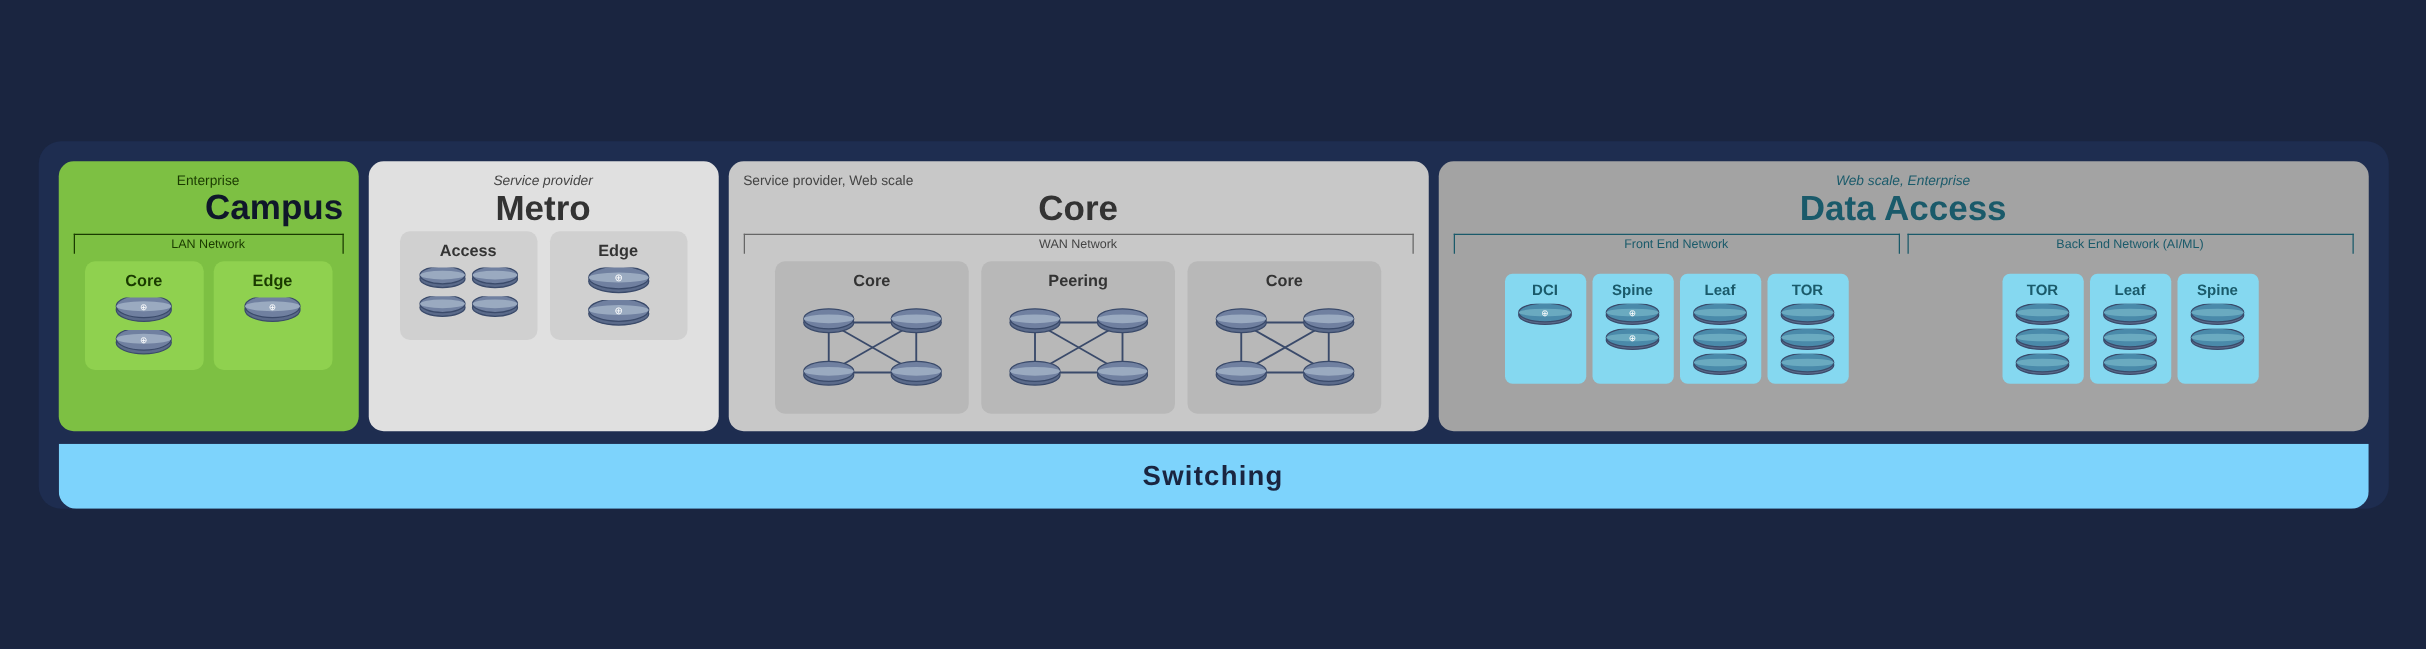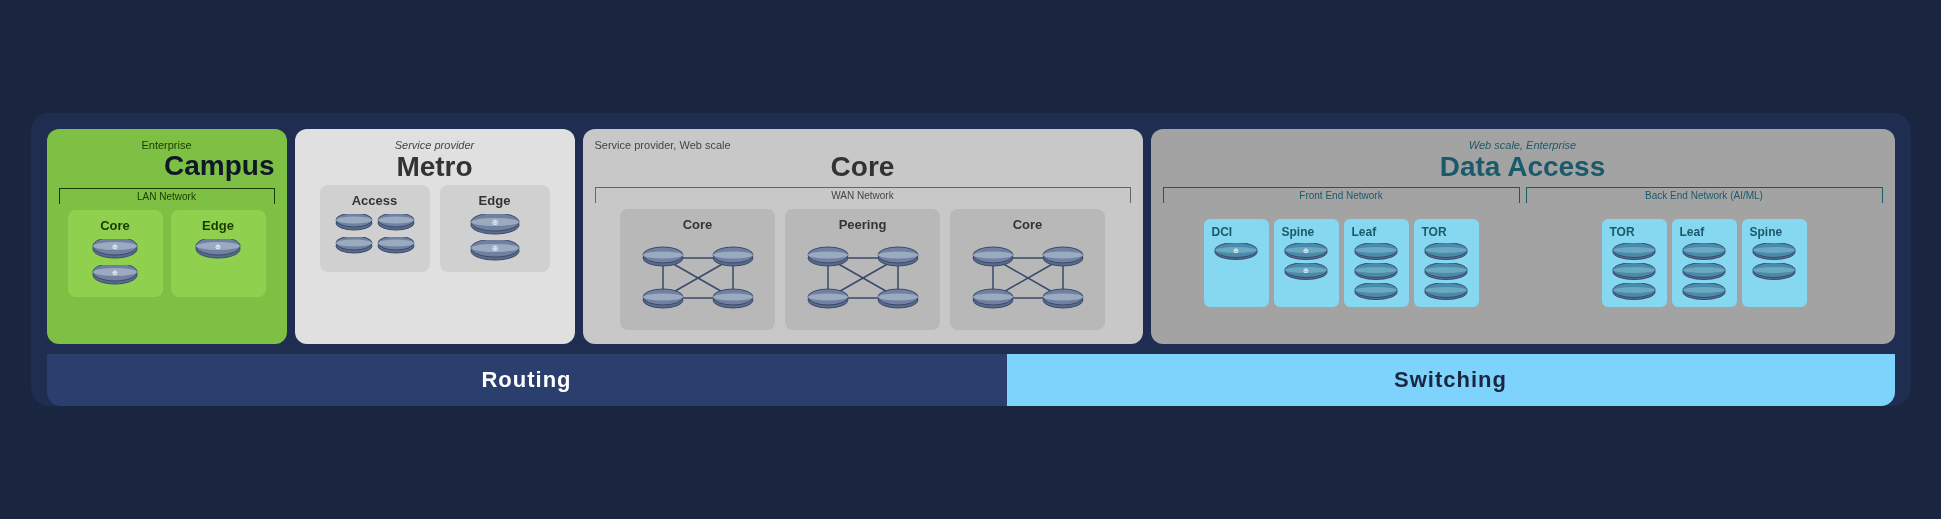--- a/index.html
+++ b/index.html
@@ -210,21 +210,21 @@
     }
     .dc-inner {
       display: flex;
       gap: 5px;
       justify-content: center;
     }
     .dc-card {
       background: #85d8f0;
       border-radius: 6px;
       padding: 6px 8px;
-      text-align: left;
+      text-align: center;
       min-width: 65px;
     }
     .dc-card .card-label {
       font-size: 12px;
       font-weight: bold;
       color: #1a5a6a;
       margin-bottom: 4px;
     }
 
     
@@ -587,20 +587,17 @@
               </div>
             </div>
           </div>
         </div>
       </div>
     </div>
 
   </div>
 
   <div class="bottom-bar">
-    <div class="routing-bar">
-      <span>Routing</span>
-    </div>
     <div class="switching-bar">
       <span>Switching</span>
     </div>
   </div>
 </div>
 
 </body></html>

